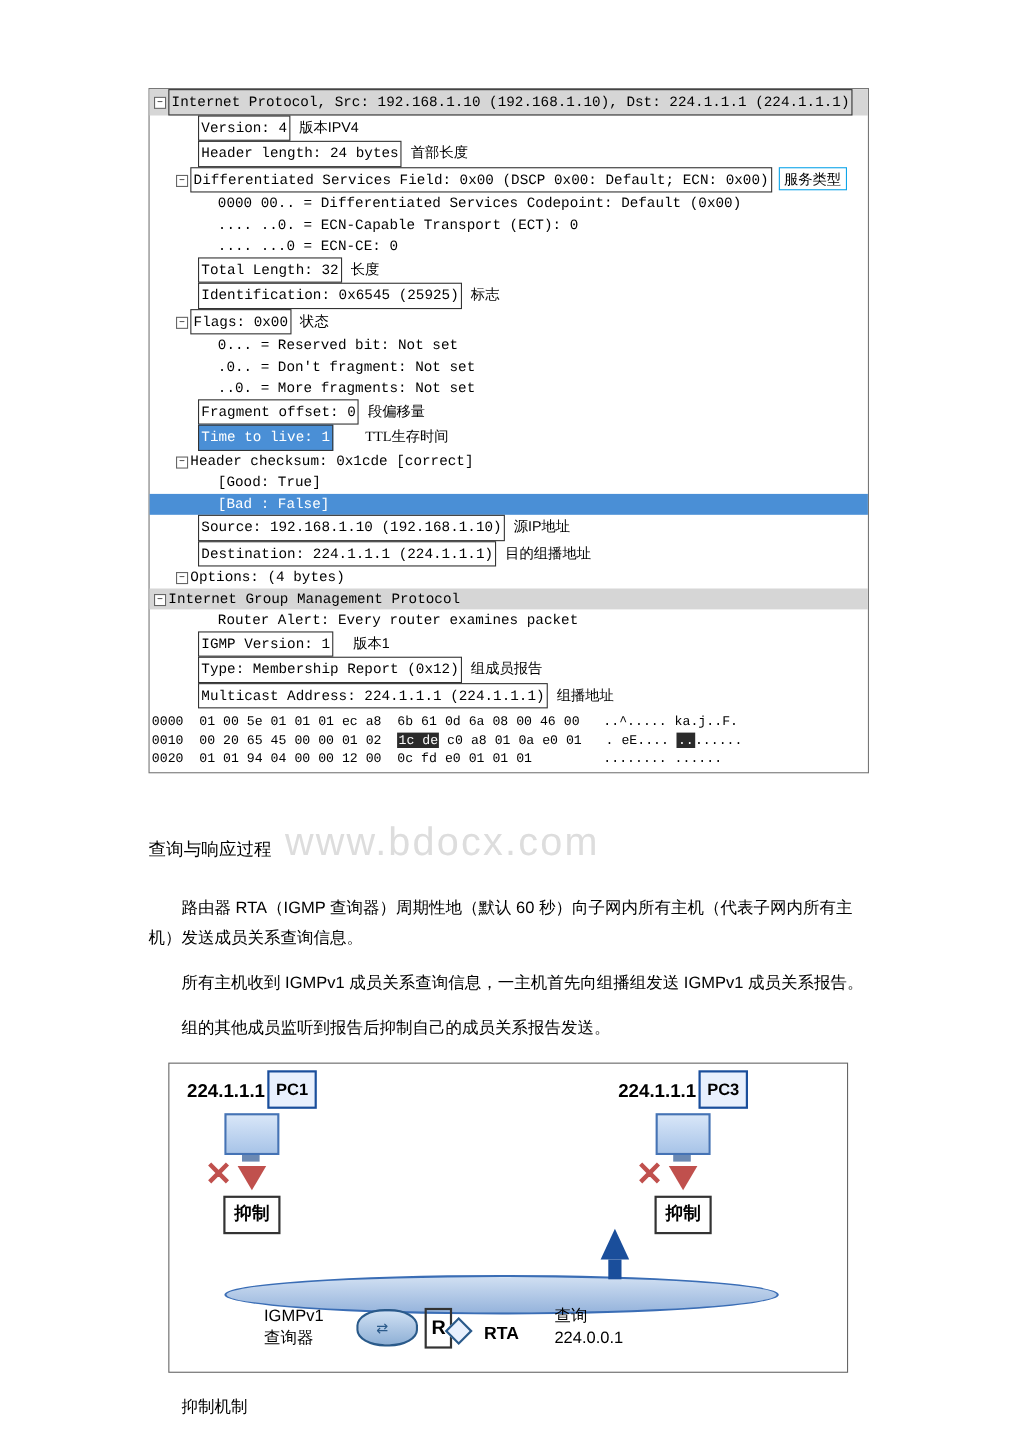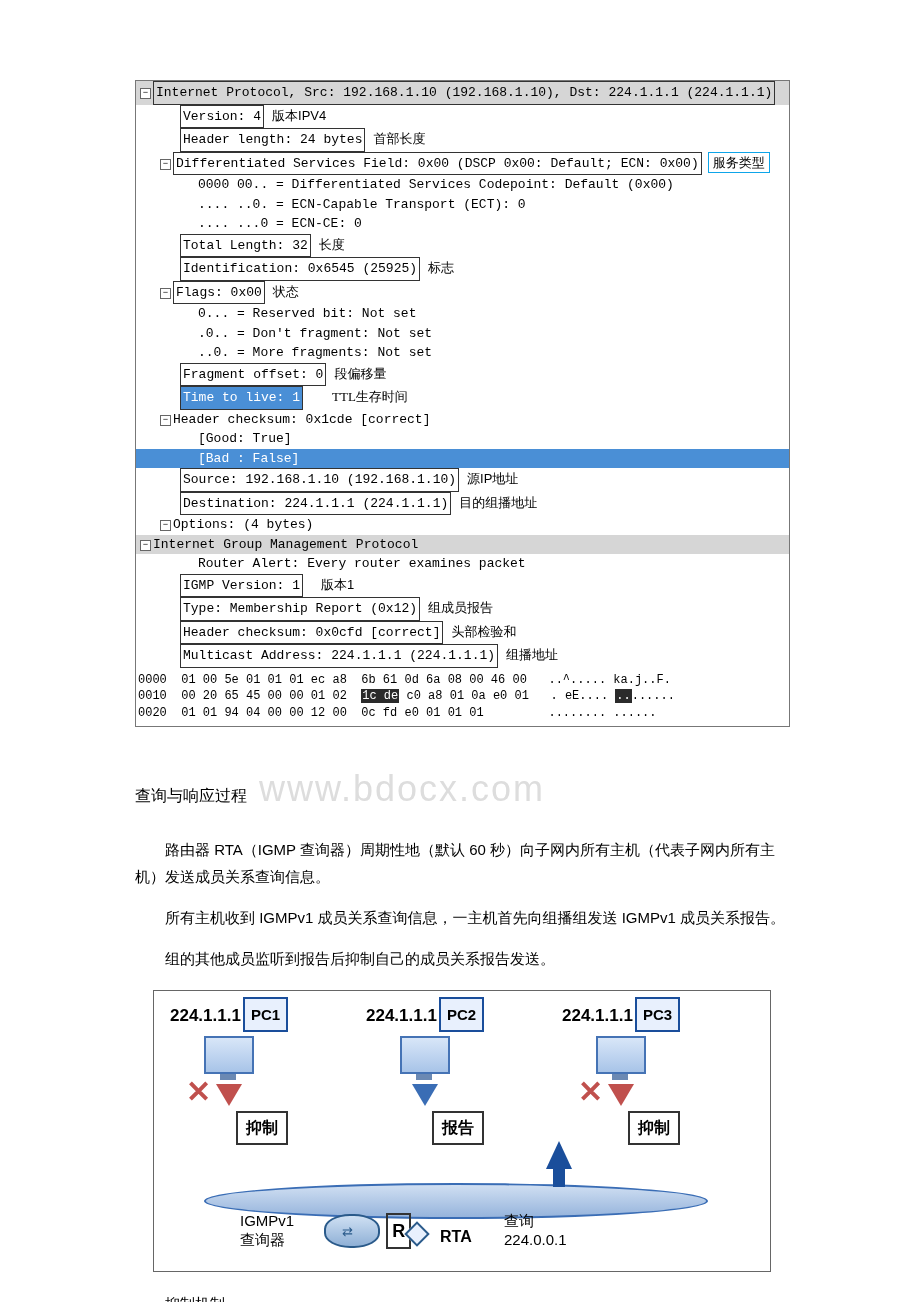--- a/index.html
+++ b/index.html
@@ -15,21 +15,21 @@
 .packet-box .ind0{padding-left:4px}
 .packet-box .ind1{padding-left:24px}
 .packet-box .ind2{padding-left:44px}
 .packet-box .ind3{padding-left:62px}
 .hex{font-family:"Courier New",monospace;font-size:12px;line-height:1.4;white-space:pre;padding:4px 2px}
 .hex .hlh{background:#2b2b2b;color:#fff;padding:0 1px}
 .watermark{font-size:36px;color:#ddd;font-family:Arial,sans-serif;letter-spacing:2px;margin:10px 0 4px 0}
 .watermark .zh{font-size:16px;color:#000;font-family:SimSun,"Microsoft YaHei",sans-serif;letter-spacing:0}
 .para{text-indent:2em;margin:14px 0}
 .diagram{border:1px solid #666;margin:18px 0 18px 18px;padding:10px 8px 10px 8px;width:600px;position:relative;height:260px;font-family:SimSun,"Microsoft YaHei",sans-serif}
-.pc-group{position:absolute;top:6px;text-align:right}
+.pc-group{position:absolute;top:6px;text-align:center}
 .pc-group.g1{left:16px}
 .pc-group.g2{left:212px}
 .pc-group.g3{left:408px}
 .pc-ip{font-size:17px;font-weight:bold;display:inline-block;vertical-align:top;margin-top:4px}
 .pc{display:inline-block;border:2px solid #1a4e9b;background:#e8f0fd;padding:2px 6px;font-weight:bold;font-size:15px;vertical-align:top;color:#000;margin-left:2px}
 .monitor{width:46px;height:34px;border:2px solid #4573b5;background:linear-gradient(#d8e6f8,#a8c4e8);margin:4px auto 0 auto;position:relative}
 .monitor:after{content:"";position:absolute;bottom:-8px;left:14px;width:16px;height:6px;background:#6b89b3}
 .arrow-down{width:0;height:0;border-left:13px solid transparent;border-right:13px solid transparent;margin:10px auto 3px auto}
 .arrow-down.blue{border-top:22px solid #3a6db5}
 .arrow-down.red{border-top:22px solid #c0504d}
@@ -71,47 +71,40 @@
 <div class="row ind1"><span class="tree">−</span><span>Header checksum: 0x1cde [correct]</span></div>
 <div class="row ind3">[Good: True]</div>
 <div class="row ind3 hl">[Bad : False]</div>
 <div class="row ind2"><span class="boxed">Source: 192.168.1.10 (192.168.1.10)</span><span class="cn-lbl">源IP地址</span></div>
 <div class="row ind2"><span class="boxed">Destination: 224.1.1.1 (224.1.1.1)</span><span class="cn-lbl">目的组播地址</span></div>
 <div class="row ind1"><span class="tree">−</span><span>Options: (4 bytes)</span></div>
 <div class="row hdr ind0"><span class="tree">−</span><span>Internet Group Management Protocol</span></div>
 <div class="row ind3">Router Alert: Every router examines packet</div>
 <div class="row ind2"><span class="boxed">IGMP Version: 1</span><span class="cn-lbl" style="padding-left:18px">版本1</span></div>
 <div class="row ind2"><span class="boxed">Type: Membership Report (0x12)</span><span class="cn-lbl">组成员报告</span></div>
-<div class="row ind2"><span class="boxed">Header checksum: 0x0cfd [correct]</span><span class="cn-lbl">头部检验和</span></div>
 <div class="row ind2"><span class="boxed">Multicast Address: 224.1.1.1 (224.1.1.1)</span><span class="cn-lbl">组播地址</span></div>
 
 <div class="hex"><span>0000  01 00 5e 01 01 01 ec a8  6b 61 0d 6a 08 00 46 00   ..^..... ka.j..F.</span>
 <span>0010  00 20 65 45 00 00 01 02  </span><span class="hlh">1c de</span><span> c0 a8 01 0a e0 01   . eE.... </span><span class="hlh">..</span><span>......</span>
 <span>0020  01 01 94 04 00 00 12 00  0c fd e0 01 01 01         ........ ......</span></div>
 </div>
 
 <div class="watermark"><span class="zh">查询与响应过程</span> <span>www.bdocx.com</span></div>
 
 <p class="para">路由器 RTA（IGMP 查询器）周期性地（默认 60 秒）向子网内所有主机（代表子网内所有主机）发送成员关系查询信息。</p>
 <p class="para">所有主机收到 IGMPv1 成员关系查询信息，一主机首先向组播组发送 IGMPv1 成员关系报告。</p>
 <p class="para">组的其他成员监听到报告后抑制自己的成员关系报告发送。</p>
 
 <div class="diagram">
   <div class="pc-group g1">
     <span class="pc-ip">224.1.1.1</span><span class="pc">PC1</span>
     <div class="monitor"></div>
     <span class="x-mark">✕</span>
     <div class="arrow-down red"></div>
     <span class="label-box">抑制</span>
-  </div>
-  <div class="pc-group g2">
-    <span class="pc-ip">224.1.1.1</span><span class="pc">PC2</span>
-    <div class="monitor"></div>
-    <div class="arrow-down blue"></div>
-    <span class="label-box">报告</span>
   </div>
   <div class="pc-group g3">
     <span class="pc-ip">224.1.1.1</span><span class="pc">PC3</span>
     <div class="monitor"></div>
     <span class="x-mark">✕</span>
     <div class="arrow-down red"></div>
     <span class="label-box">抑制</span>
   </div>
   <div class="switch-ellipse"></div>
   <div class="arrow-up-blue"></div>

